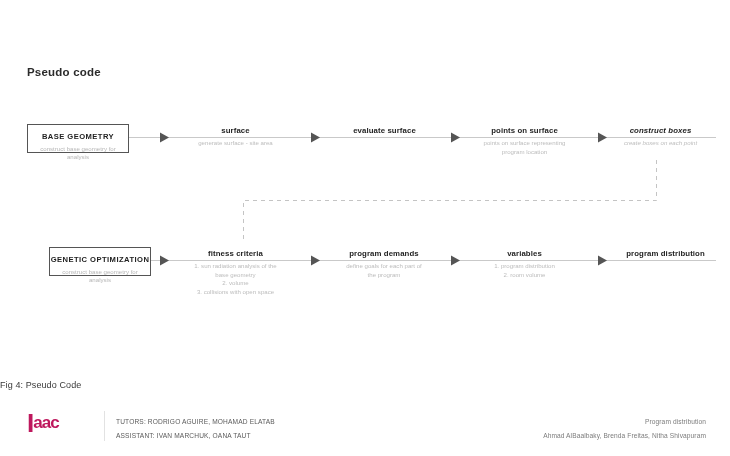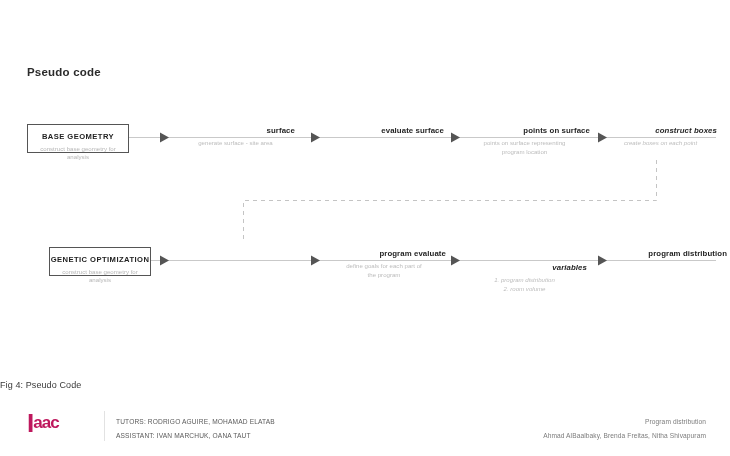--- a/index.html
+++ b/index.html
@@ -75,21 +75,20 @@
     text-align: center;
     box-sizing: border-box;
   }
   .step .step-title {
     font-size: 7.8px;
     font-weight: bold;
     color: #1f1f1f;
     line-height: 10px;
     letter-spacing: 0.1px;
     white-space: nowrap;
-    text-align: right;
   }
   .step .step-sub {
     font-size: 6.1px;
     color: #bcbcbc;
     line-height: 8.6px;
     margin-top: 3px;
   }
   .step .step-sub div { white-space: nowrap; }
 
   
@@ -207,30 +206,39 @@
     <div class="step-sub">
       <div>create boxes on each point</div>
     </div>
   </div>
 
   <div class="stage-box" style="left:27px; top:247px; width:102px; height:29px;margin-left:22px;">
     <div class="stage-title">GENETIC OPTIMIZATION</div>
     <div class="stage-sub">construct base geometry for analysis</div>
   </div>
 
+  <div class="step" style="left:176px; top:249px; width:119px;">
+    <div class="step-title">fitness criteria</div>
+    <div class="step-sub">
+      <div>1. sun radiation analysis of the</div>
+      <div>base geometry</div>
+      <div>2. volume</div>
+      <div>3. collisions with open space</div>
+    </div>
+  </div>
 
   <div class="step" style="left:322px; top:249px; width:124px;">
-    <div class="step-title">program evaluate</div>
+    <div class="step-title">program demands</div>
     <div class="step-sub">
       <div>define goals for each part of</div>
       <div>the program</div>
     </div>
   </div>
 
-  <div class="step" style="left:462px; top:263px; width:125px;font-style:italic;">
+  <div class="step" style="left:462px; top:249px; width:125px;">
     <div class="step-title">variables</div>
     <div class="step-sub">
       <div>1. program distribution</div>
       <div>2. room volume</div>
     </div>
   </div>
 
   <div class="step" style="left:604px; top:249px; width:123px;">
     <div class="step-title">program distribution</div>
   </div>

